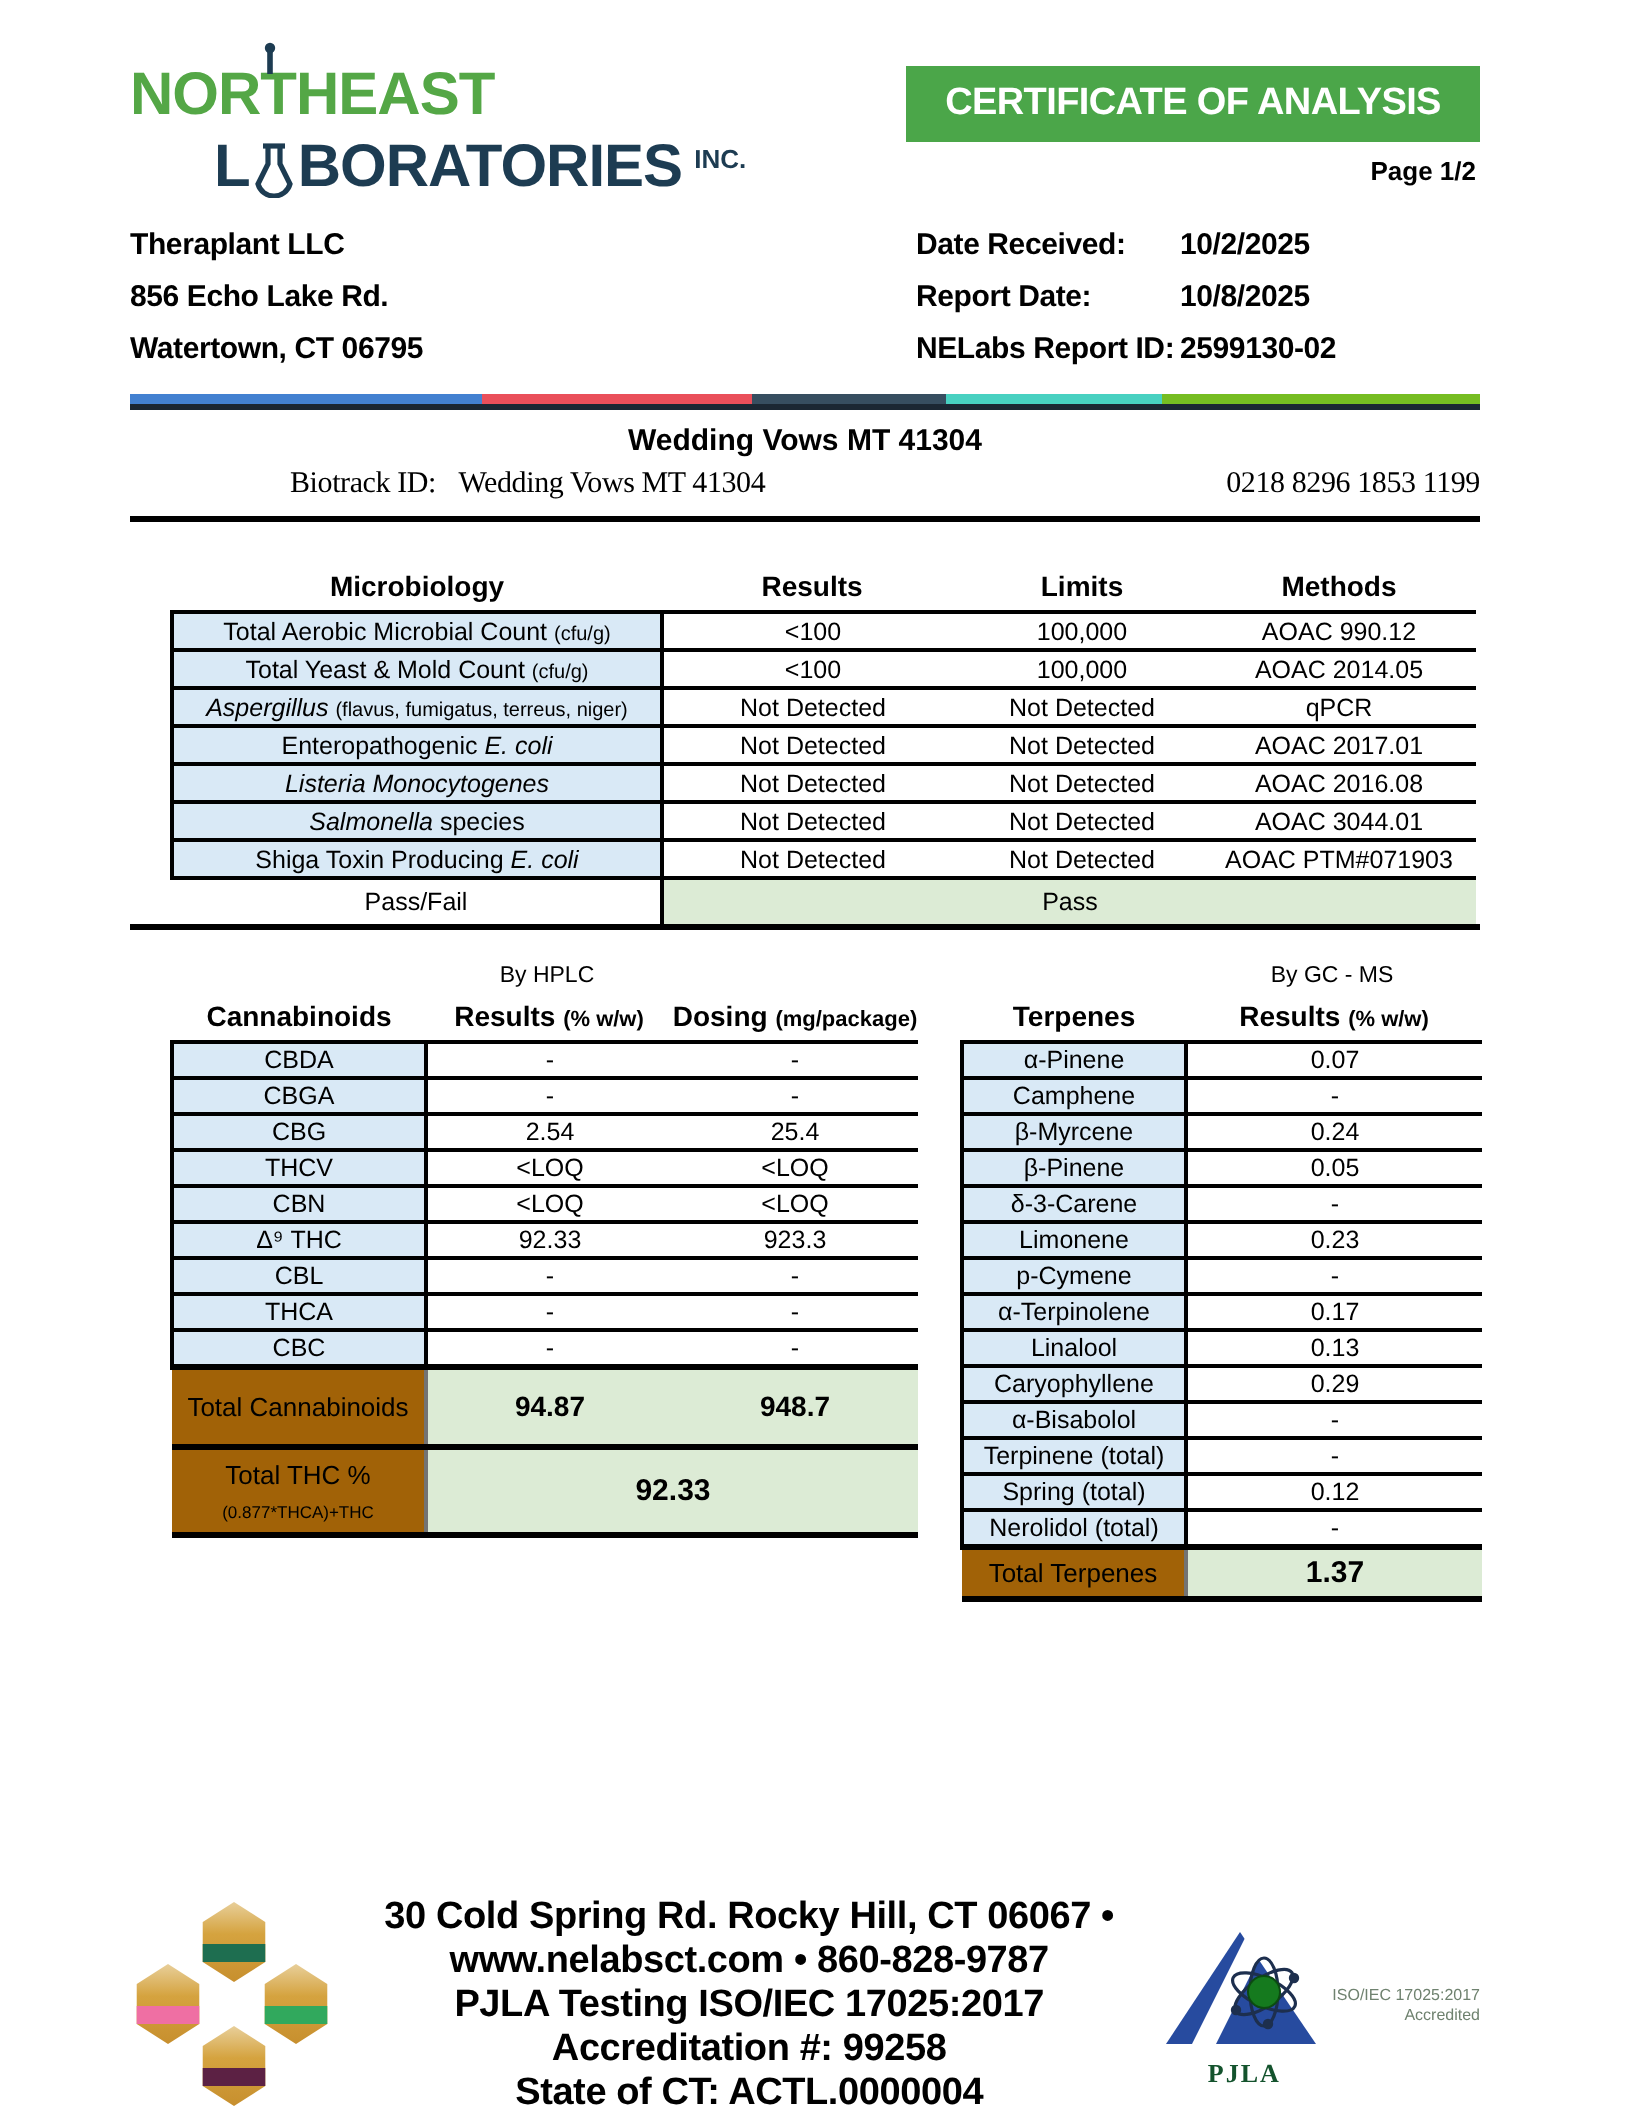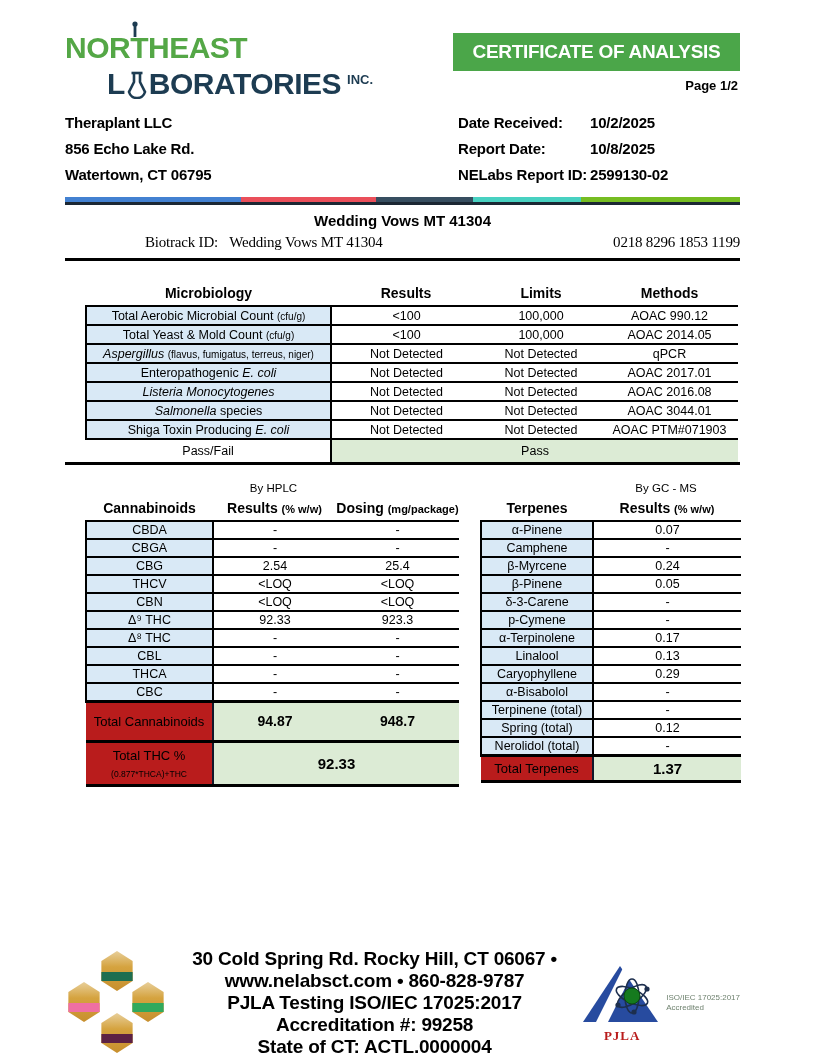--- a/index.html
+++ b/index.html
@@ -64,21 +64,21 @@
   .analysis { display:flex; margin-top:17px; padding-left:20px; }
   .method-note { text-align:center; font-size:11.5px; margin-bottom:3px; }
   .cann-block { width:373px; }
   .cann-block .method-note { margin-left:127px; width:123px; }
   .terp-block { width:260px; margin-left:auto; }
   .terp-block .method-note { margin-left:112px; width:148px; }
   .hdr-sm { font-size:11px; }
   .cann td, .terp td { height:18px; border-top:2px solid #000; border-bottom:2px solid #000; }
   .cann { width:373px; } .terp { width:260px; }
   tr.total td { border-top:3px solid #000; border-bottom:3px solid #000; }
-  .total-label { background:#b91c1c; border-right:2px solid #0f172a; font-size:13px; }
+  .total-label { background:#a16207; border-right:2px solid #737373; font-size:13px; }
   .total-val { font-weight:700; font-size:14px; }
   .cann tr.total td { height:40px; }
   .cann tr.total2 td { height:44px; }
   .terp tr.total td { height:26px; }
   sub.formula { font-size:8.5px; vertical-align:-2px; letter-spacing:0; }
 
   
   .footer { position:absolute; left:65px; right:74px; top:948px; display:flex; align-items:center; }
   .badges { position:relative; width:104px; height:104px; flex:none; }
   .badge { position:absolute; width:34px; height:40px;
@@ -92,22 +92,22 @@
   .rib-dkgreen { background:#1e6e50; }
   .rib-pink { background:#ef6fa3; }
   .rib-green { background:#31a95d; }
   .rib-maroon { background:#5c2144; }
 
   .footer-center { flex:1; text-align:center; padding:0 6px; }
   .footer-center div { font-size:19px; font-weight:700; line-height:22px; letter-spacing:-0.2px; }
 
   .pjla { flex:none; display:flex; align-items:center; }
   .pjla-left { text-align:center; }
-  .pjla-name { font-family:"Liberation Serif", serif; font-weight:700; font-size:13px; color:#b91c1c; margin-top:-2px; letter-spacing:1px;}
-  .pjla-iso { font-size:8px; color:#6f826f; text-align:left; margin-left:2px; line-height:10px; }
+  .pjla-name { font-family:"Liberation Serif", serif; font-weight:700; font-size:13px; color:#14532d; margin-top:-2px; letter-spacing:1px;}
+  .pjla-iso { font-size:8px; color:#6f826f; text-align:right; margin-left:2px; line-height:10px; }
 </style>
 </head>
 <body>
 
 <div class="page">
 
   <div class="top-header">
     <div class="logo">
       <svg class="tube-icon" width="8" height="16" viewBox="0 0 8 16">
         <circle cx="4" cy="3" r="2.6" fill="#1d3c52"></circle>
@@ -272,25 +272,20 @@
               <td class="cell-blue">CBN</td>
               <td>&lt;LOQ</td>
               <td>&lt;LOQ</td>
             </tr>
         <tr>
               <td class="cell-blue">Δ⁹ THC</td>
               <td>92.33</td>
               <td>923.3</td>
             </tr>
         <tr>
-              <td class="cell-blue">Δ⁸ THC</td>
-              <td>-</td>
-              <td>-</td>
-            </tr>
-        <tr>
               <td class="cell-blue">CBL</td>
               <td>-</td>
               <td>-</td>
             </tr>
         <tr>
               <td class="cell-blue">THCA</td>
               <td>-</td>
               <td>-</td>
             </tr>
         <tr>
@@ -335,20 +330,24 @@
               <td class="cell-blue">β-Myrcene</td>
               <td>0.24</td>
             </tr>
         <tr>
               <td class="cell-blue">β-Pinene</td>
               <td>0.05</td>
             </tr>
         <tr>
               <td class="cell-blue">δ-3-Carene</td>
               <td>-</td>
+            </tr>
+        <tr>
+              <td class="cell-blue">Limonene</td>
+              <td>0.23</td>
             </tr>
         <tr>
               <td class="cell-blue">p-Cymene</td>
               <td>-</td>
             </tr>
         <tr>
               <td class="cell-blue">α-Terpinolene</td>
               <td>0.17</td>
             </tr>
         <tr>

